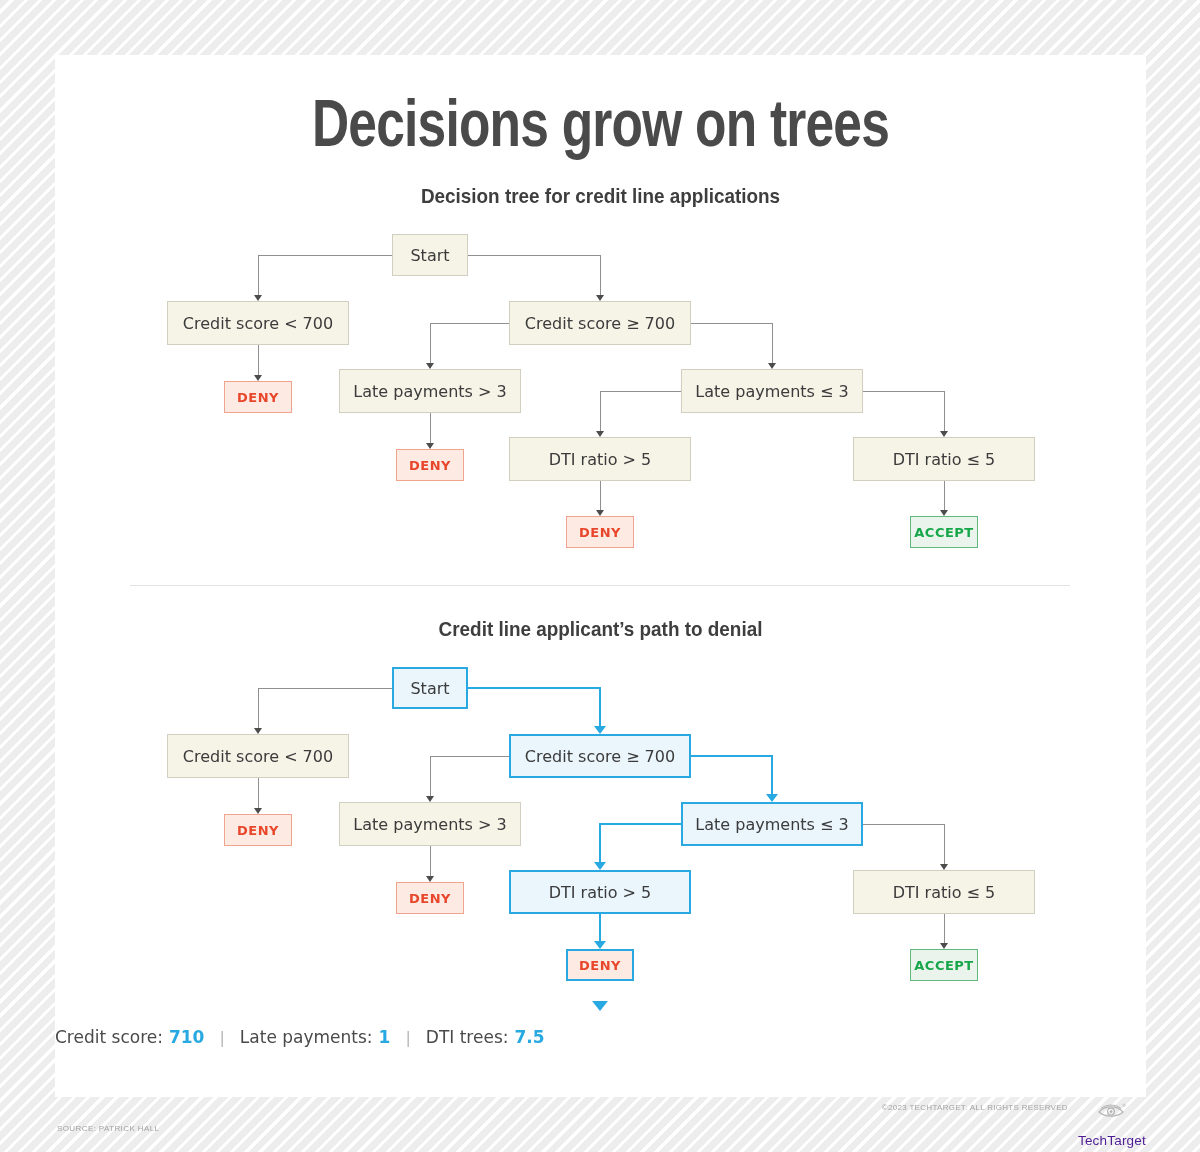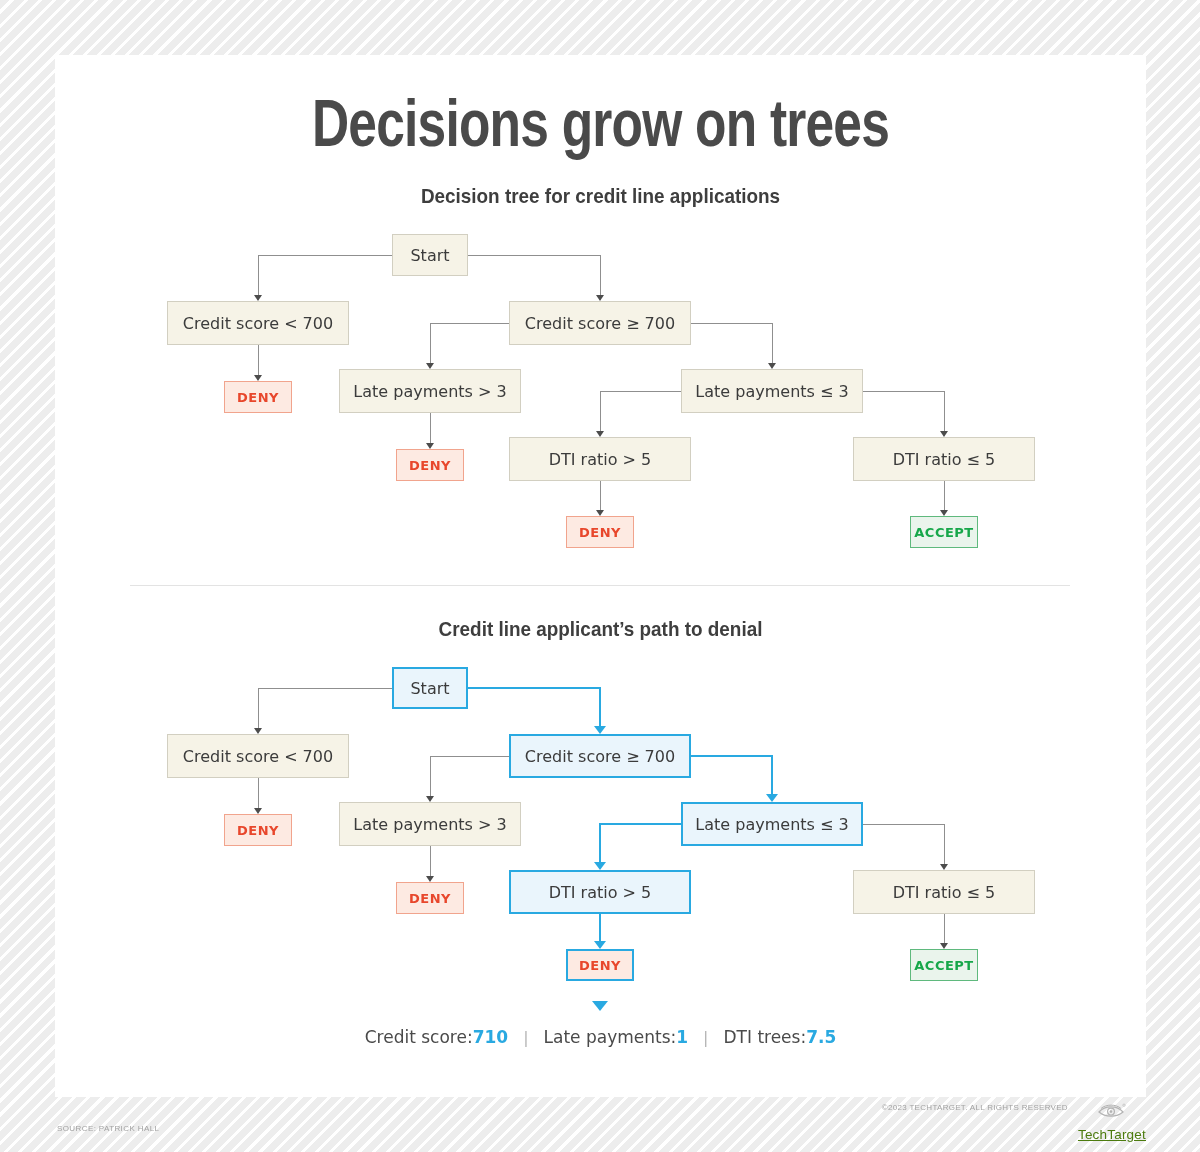--- a/index.html
+++ b/index.html
@@ -39,41 +39,41 @@
   .line { position:absolute; background:#8f8f8f; }
   .line.hl { background:#29a9e1; }
   .arrow { position:absolute; width:0; height:0; }
   .marker {
     position:absolute; left:537px; top:946px; width:0; height:0;
     border-left:8px solid transparent; border-right:8px solid transparent;
     border-top:10px solid #29a9e1;
   }
   .stats {
     position:absolute; left:0; top:970px; width:100%; height:24px;
-    display:flex; align-items:center; justify-content:center; gap:15px;
+    display:flex; align-items:center; justify-content:flex-start; gap:15px;
     font-size:17px; color:#4a4a4a;
   }
-  .stats .value { color:#29a9e1; font-weight:bold; }
+  .stats .value { color:#29a9e1; font-weight:bold; margin-left:6px; }
   .stats .sep { color:#b5b5b5; font-size:16px; }
   .stat-item { display:flex; align-items:baseline; }
   .footer-left {
     position:absolute; left:57px; top:1124px; font-family:"Liberation Sans", sans-serif;
     font-size:8px; color:#a3a3a3; letter-spacing:0.4px;
   }
   .footer-right {
     position:absolute; right:54px; top:1103px; display:flex; align-items:flex-start; gap:10px;
   }
   .copyright {
     font-family:"Liberation Sans", sans-serif; font-size:8px; color:#a3a3a3;
     letter-spacing:0.3px; padding-bottom:6px;
   }
   .brand { display:flex; flex-direction:column; align-items:center; line-height:1; }
   .brand-name {
-    font-family:"Liberation Sans", sans-serif; font-size:13.5px; color:#4d7c0f;
-    letter-spacing:0.2px; margin-top:9px;text-decoration:underline;
+    font-family:"Liberation Sans", sans-serif; font-size:13.5px; color:#4c1d95;
+    letter-spacing:0.2px; margin-top:15px;
   }
 </style>
 </head>
 <body>
 
 <div class="card">
   <h1 class="main-title">Decisions grow on trees</h1>
   <h2 class="sub-title sub1">Decision tree for credit line applications</h2>
   <div class="divider"></div>
   <h2 class="sub-title sub2">Credit line applicant’s path to denial</h2>

